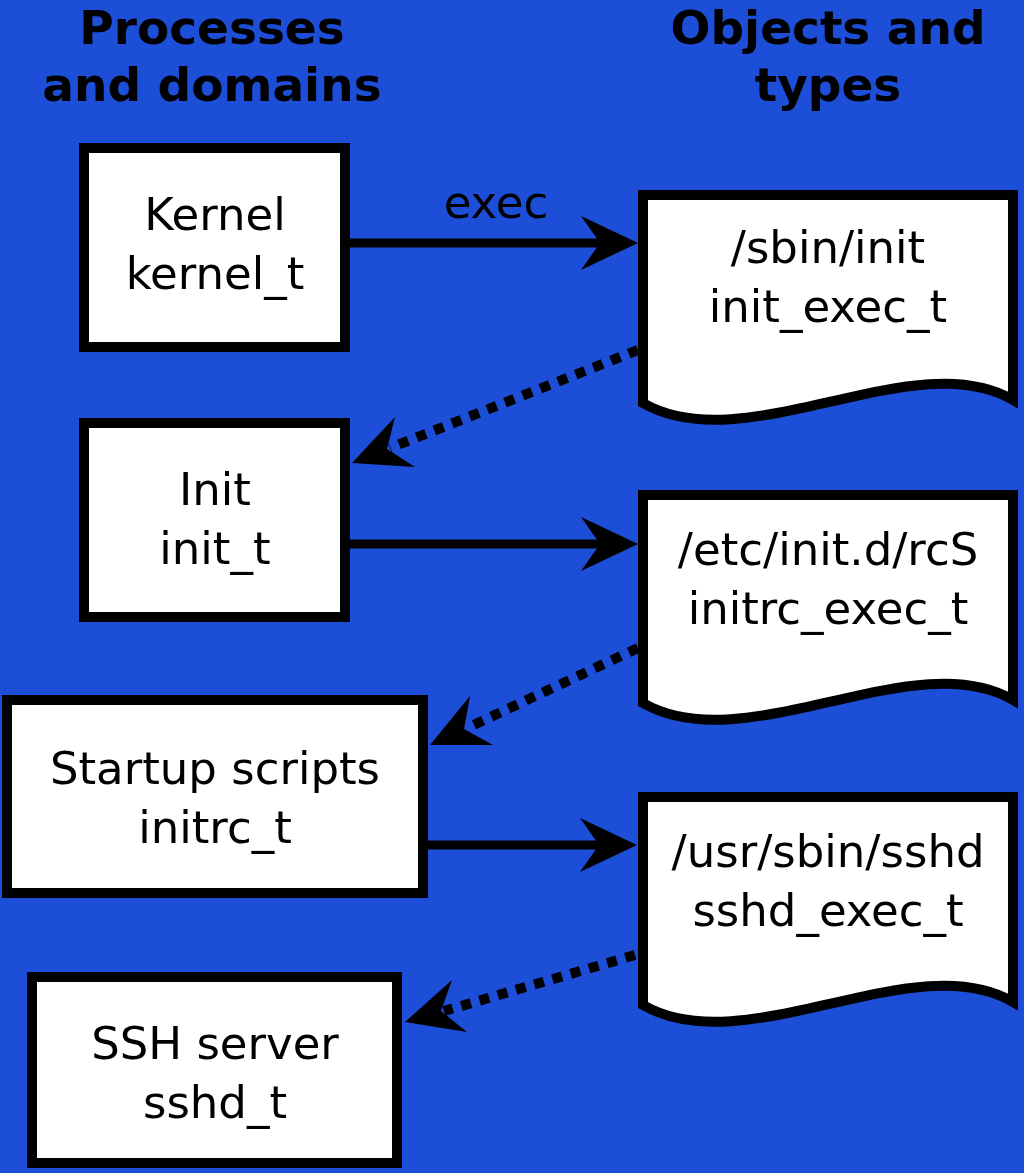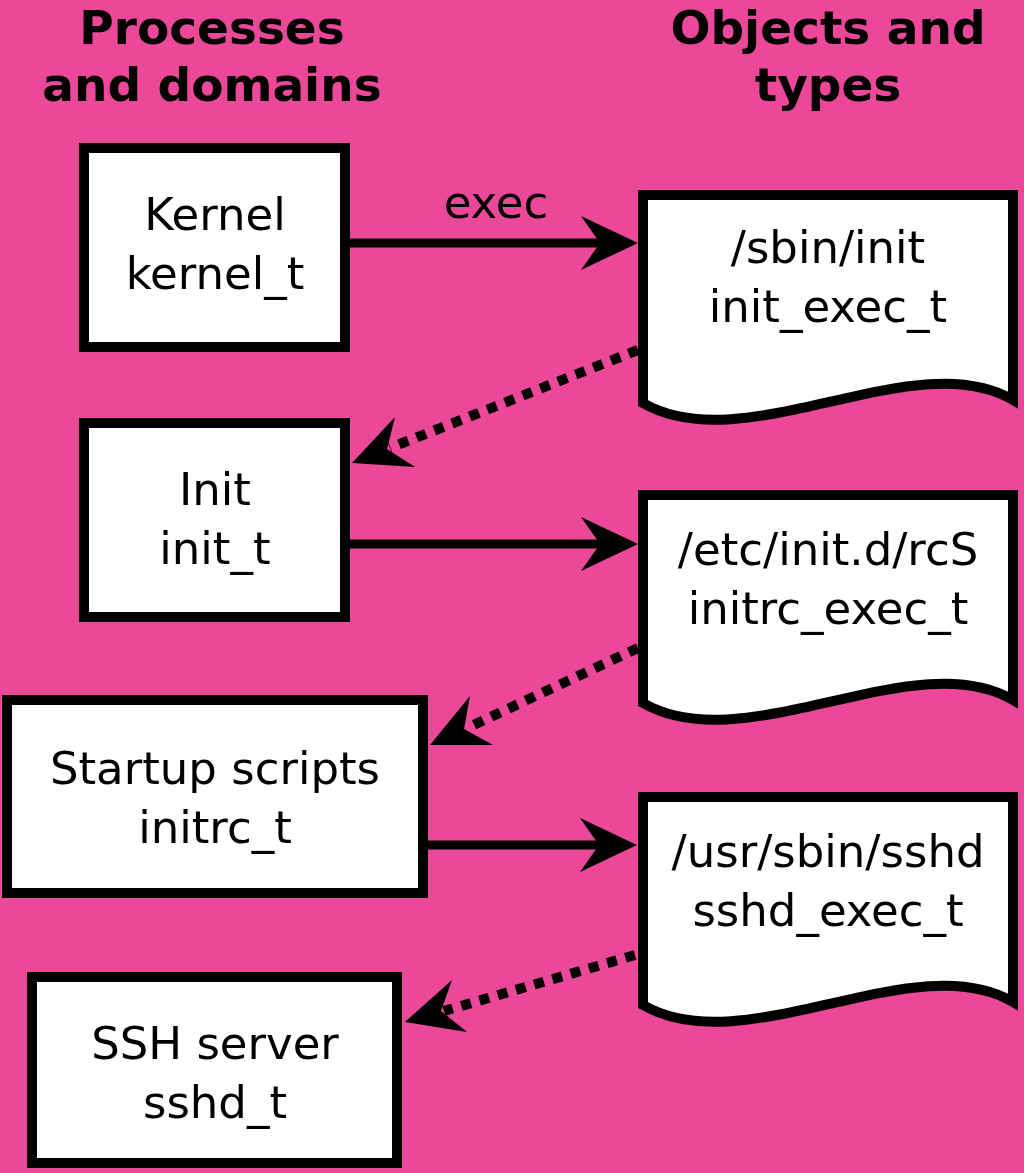--- a/index.html
+++ b/index.html
@@ -4,21 +4,21 @@
 <style>
   html, body {
     margin: 0;
     padding: 0;
     background: #ffffff;
   }
   #stage {
     position: relative;
     width: 1024px;
     height: 1173px;
-    background: #ec4899;
+    background: #1d4ed8;
     overflow: hidden;
   }
   svg {
     display: block;
     font-family: "DejaVu Sans", "Liberation Sans", sans-serif;
   }
   .hdr {
     font-size: 47px;
     font-weight: bold;
     fill: #000000;

